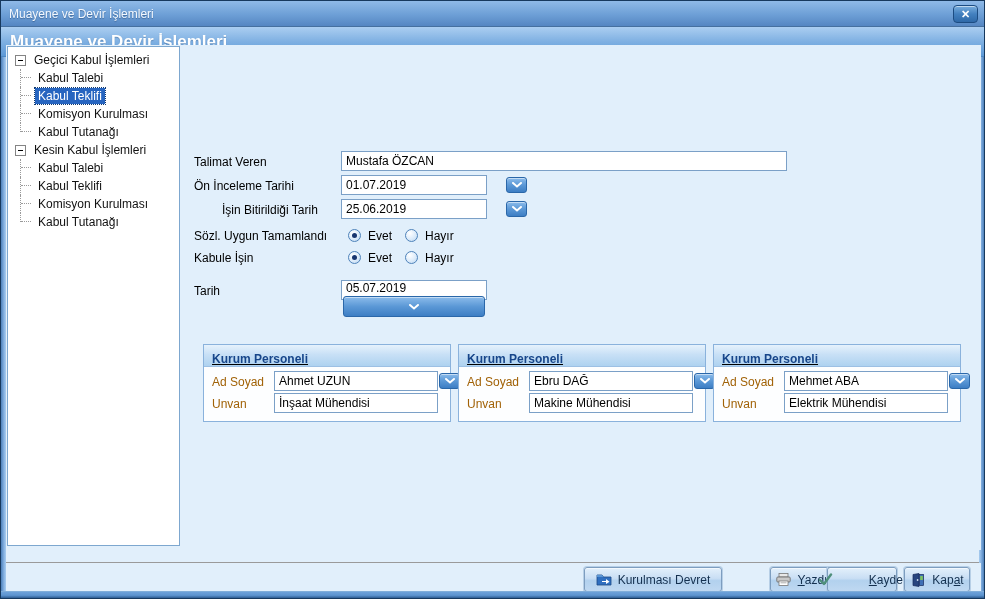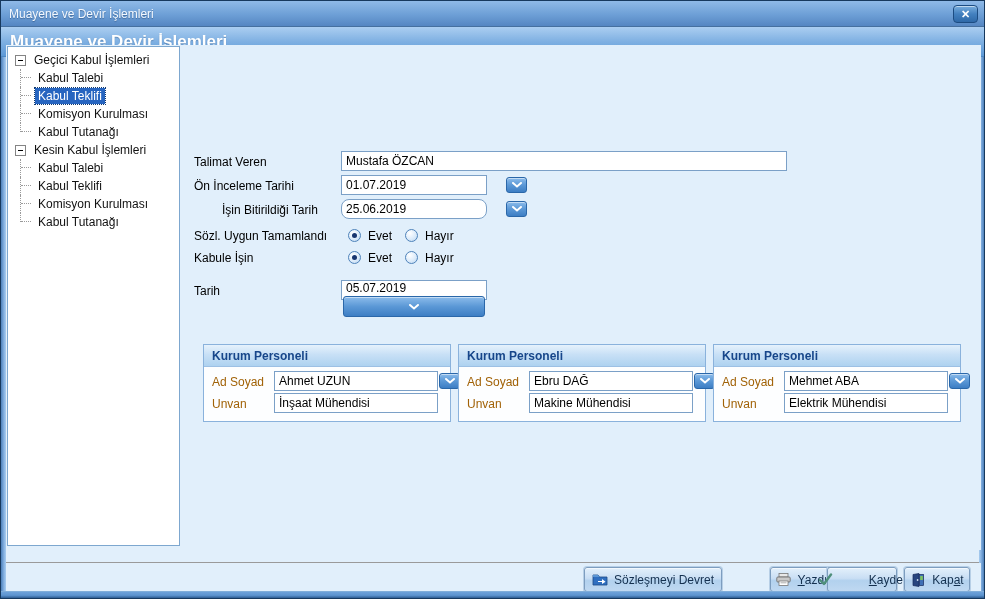--- a/index.html
+++ b/index.html
@@ -84,21 +84,21 @@
   }
   .radio.sel::after { content:''; position:absolute; left:3px; top:3px; width:5px; height:5px; border-radius:50%; background:#17356f; }
 
   
   .gbox {
     position:absolute; top:299px; width:248px; height:78px;
     background:#fdfeff; border:1px solid #8ab2dc;
   }
   .gbox .ghead {
     height:22px; background:linear-gradient(180deg,#e6f2fc 0%,#c8e0f6 45%,#aed2f0 100%);
-    border-bottom:1px solid #9dc0e4; display:flex; align-items:center; padding:0 8px;
+    border-bottom:1px solid #9dc0e4; display:flex; align-items:flex-end; padding:0 8px;text-decoration:underline;
   }
   .gbox .ghead span { font-size:12px; font-weight:bold; color:#17468a; }
   .gbox .glabel { position:absolute; left:8px; font-size:12px; color:#a16207; }
   .gbox .gfield { left:70px; width:164px; }
 
   
   .sep { position:absolute; left:5px; right:5px; top:561px; height:1px; background:#9a9a9a; }
   .footer { position:absolute; left:5px; top:562px; width:975px; height:30px; background:#e1effb; }
   .btn {
     position:absolute; top:4px; height:25px; border-radius:3px;
@@ -179,21 +179,21 @@
     <div class="combo" style="left:335px; top:130px; width:146px;">
       <input class="cval" value="01.07.2019" style="">
       <div class="cbtn">
         <svg width="10" height="6" viewBox="0 0 10 6">
             <path d="M1 1l4 3.5L9 1" stroke="#fff" stroke-width="2" fill="none" stroke-linecap="round"></path>
           </svg>
       </div>
     </div>
 
     <span class="flabel" style="left:188px; top:158px;margin-left:28px;">İşin Bitirildiği Tarih</span>
-    <div class="combo" style="left:335px; top:154px; width:146px;border-radius:8px;">
+    <div class="combo" style="left:335px; top:154px; width:146px;">
       <input class="cval" value="25.06.2019" style="">
       <div class="cbtn">
         <svg width="10" height="6" viewBox="0 0 10 6">
             <path d="M1 1l4 3.5L9 1" stroke="#fff" stroke-width="2" fill="none" stroke-linecap="round"></path>
           </svg>
       </div>
     </div>
 
     <span class="flabel" style="left:188px; top:184px;">Sözl. Uygun Tamamlandı</span>
     <span class="radio sel" style="left:342px; top:184px;"></span>
@@ -274,21 +274,21 @@
   <div class="footer">
 
     <div class="btn" style="left:578px; width:138px;">
       <span class="icon">
         <svg width="16" height="13" viewBox="0 0 16 13">
           <path d="M1 2h5l1.5 2H15v8H1z" fill="#2f6fc0" stroke="#1c4a86" stroke-width="0.8"></path>
           <path d="M1 2h5l1.5 2H1z" fill="#5a95d4"></path>
           <path d="M6 8h4V6l3.5 2.7L10 11V9H6z" fill="#fff"></path>
         </svg>
       </span>
-      <span><span>Sözleşmeyi Devret</span><u></u><span></span></span>
+      <span><span>Kurulması Devret</span><u></u><span></span></span>
     </div>
 
     <div class="btn" style="left:764px; width:67px;">
       <span class="icon">
         <svg width="15" height="13" viewBox="0 0 15 13">
           <rect x="3" y="0.5" width="9" height="3.5" fill="#e8e8e8" stroke="#777" stroke-width="0.8"></rect>
           <rect x="0.8" y="4" width="13.4" height="5" rx="1" fill="#c9c9c9" stroke="#666" stroke-width="0.8"></rect>
           <rect x="3" y="8" width="9" height="4.4" fill="#fff" stroke="#777" stroke-width="0.8"></rect>
           <line x1="4.5" y1="9.8" x2="10.5" y2="9.8" stroke="#999" stroke-width="0.8"></line>
         </svg>

